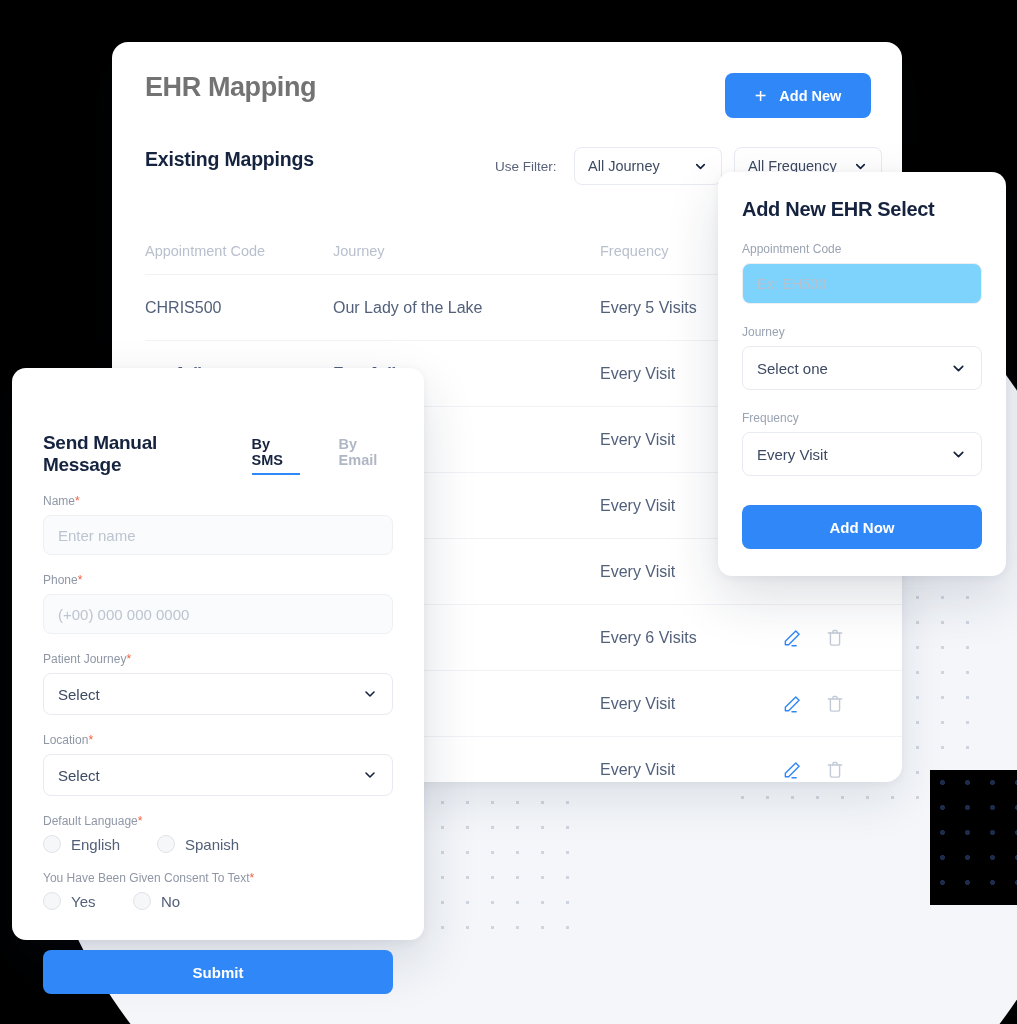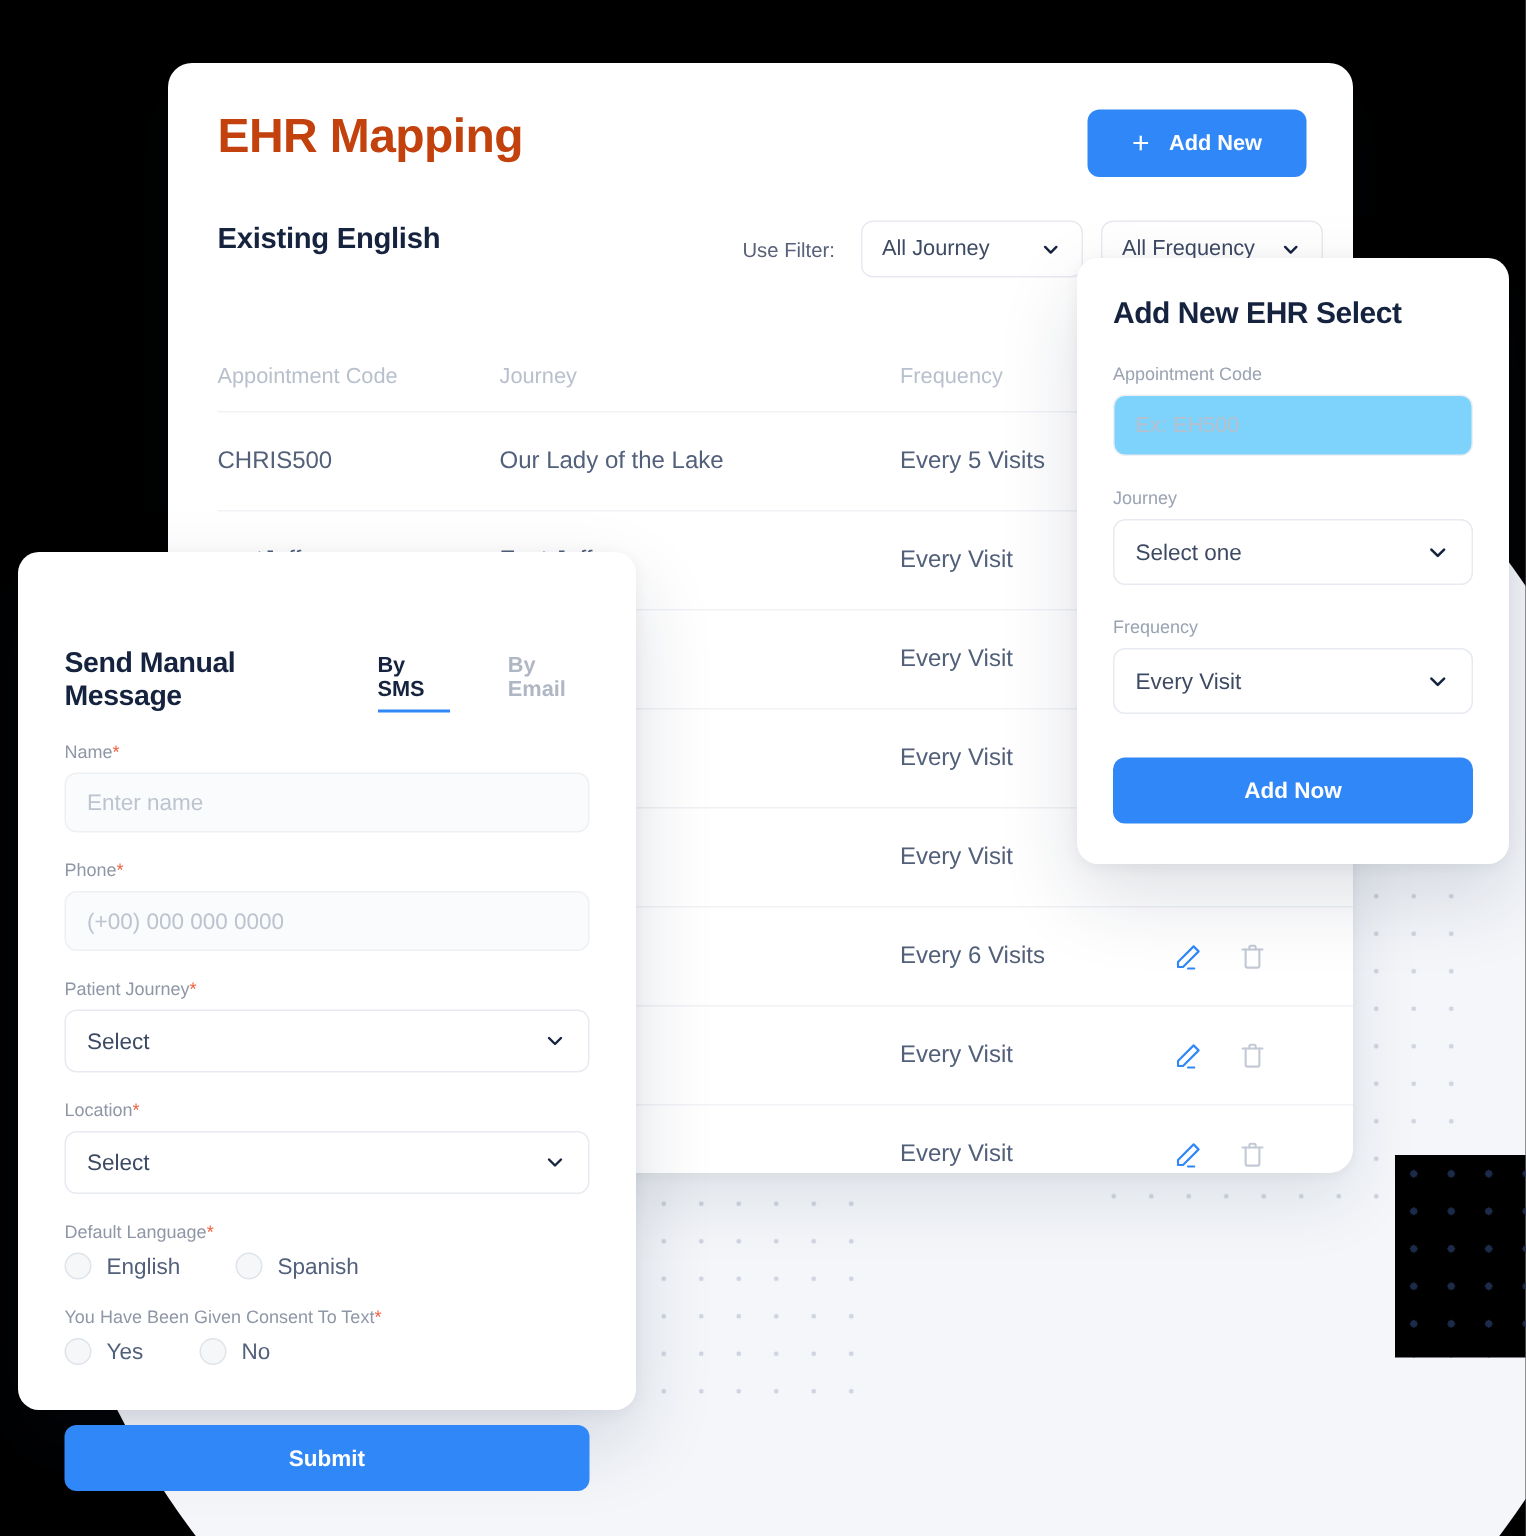--- a/index.html
+++ b/index.html
@@ -39,22 +39,22 @@
   .card {
     position: absolute;
     background: #fff;
     border-radius: 16px;
     box-shadow: 0 18px 46px rgba(23,35,63,.10), 0 2px 8px rgba(23,35,63,.05);
   }
   #ehr-card { left: 112px; top: 42px; width: 790px; height: 740px; overflow: hidden; }
 
   .page-title {
     position: absolute; left: 33px; top: 30px;
-    font-size: 32px; font-weight: 700; letter-spacing: -.4px;
-    color: #c2410c;
+    font-size: 27px; font-weight: 700; letter-spacing: -.4px;
+    color: #737373;
   }
   .btn-primary {
     background: #3087f7; color: #fff; border: none; border-radius: 8px;
     font-family: "Liberation Sans", sans-serif;
     font-size: 14.5px; font-weight: 700; cursor: pointer;
   }
   #add-new-btn {
     position: absolute; right: 31px; top: 31px;
     width: 146px; height: 45px;
     display: flex; align-items: center; justify-content: center; gap: 13px;
@@ -181,21 +181,21 @@
 
   <div class="card" id="ehr-card">
 
     <div class="page-title">EHR Mapping</div>
 
     <button class="btn-primary" id="add-new-btn">
       <span class="plus">+</span>
       <span>Add New</span>
     </button>
 
-    <div class="section-title">Existing English</div>
+    <div class="section-title">Existing Mappings</div>
     <div class="filter-label">Use Filter:</div>
 
     <div class="select-box" id="filter-frequency">
       <span>All Frequency</span>
       <span class="chev">
         <svg width="15" height="15" viewBox="0 0 24 24" fill="none" stroke="#15233f" stroke-width="2.6" stroke-linecap="round" stroke-linejoin="round">
             <polyline points="6 9 12 15 18 9"></polyline>
           </svg>
       </span>
     </div>

